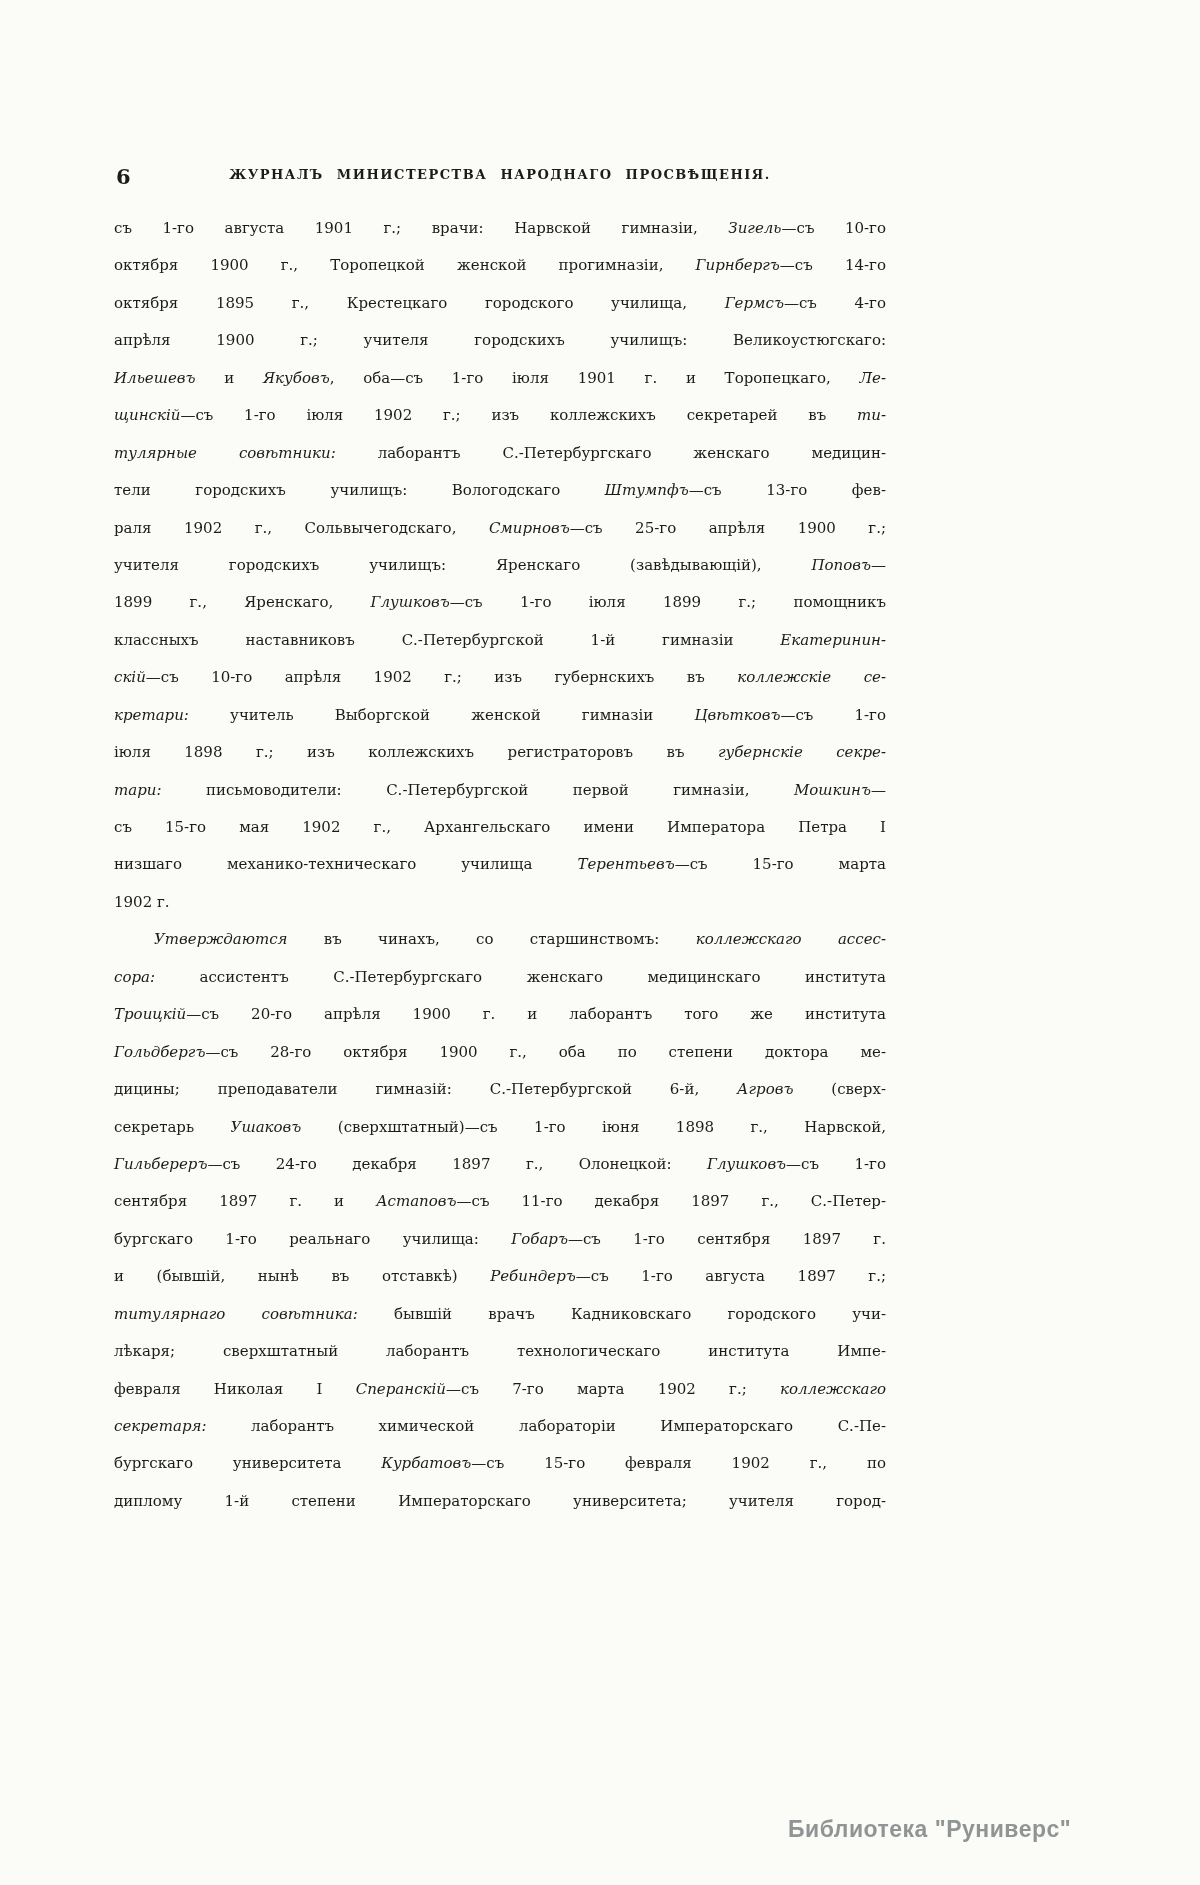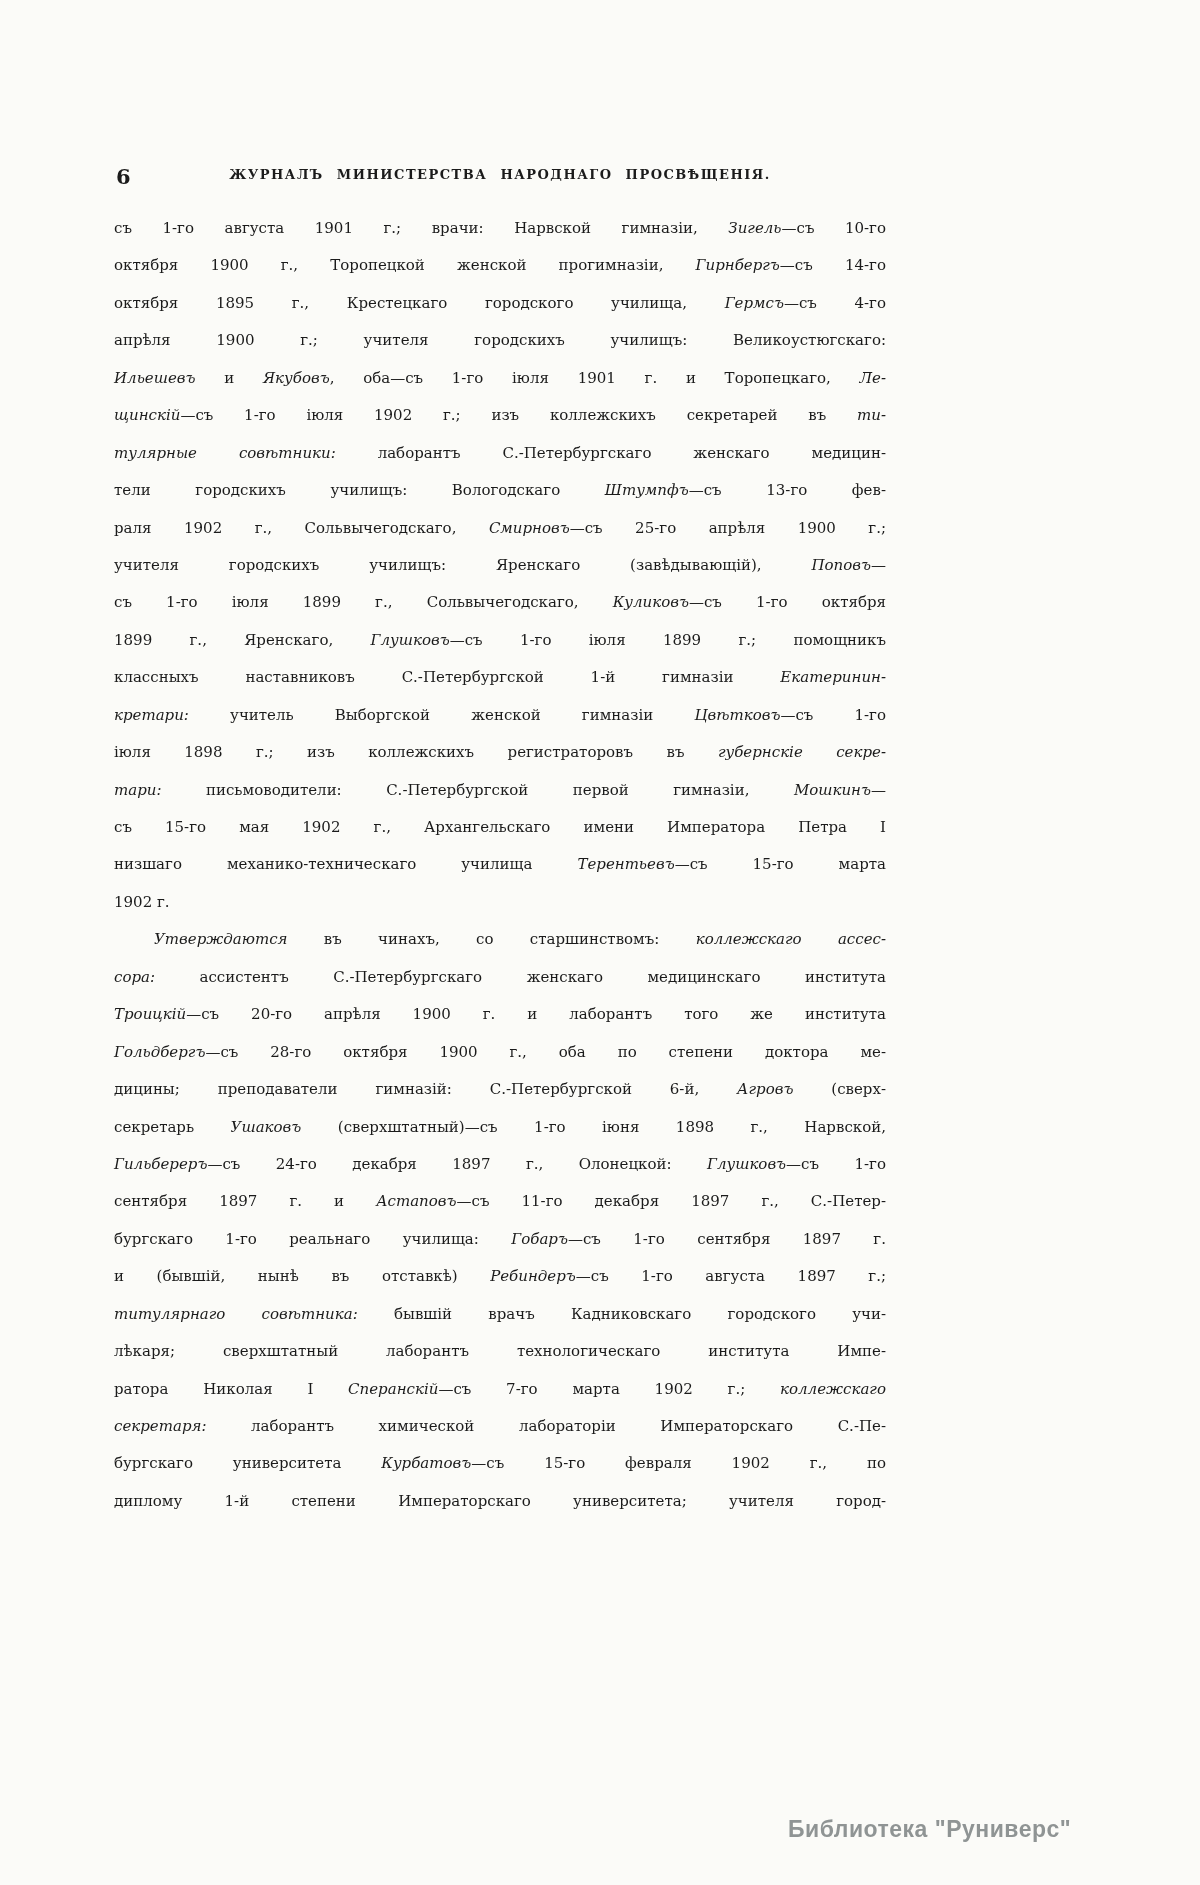--- a/index.html
+++ b/index.html
@@ -78,40 +78,40 @@
       <div class="line fill"><span>съ 1-го августа 1901 г.; врачи: Нарвской гимназіи, </span><span class="it">Зигель</span><span>—съ 10-го</span></div>
       <div class="line fill"><span>октября 1900 г., Торопецкой женской прогимназіи, </span><span class="it">Гирнбергъ</span><span>—съ 14-го</span></div>
       <div class="line fill"><span>октября 1895 г., Крестецкаго городского училища, </span><span class="it">Гермсъ</span><span>—съ 4-го</span></div>
       <div class="line fill"><span>апрѣля 1900 г.; учителя городскихъ училищъ: Великоустюгскаго:</span></div>
       <div class="line fill"><span class="it">Ильешевъ</span><span> и </span><span class="it">Якубовъ</span><span>, оба—съ 1-го іюля 1901 г. и Торопецкаго, </span><span class="it">Ле-</span></div>
       <div class="line fill"><span class="it">щинскій</span><span>—съ 1-го іюля 1902 г.; изъ коллежскихъ секретарей въ </span><span class="it">ти-</span></div>
       <div class="line fill"><span class="it">тулярные совѣтники:</span><span> лаборантъ С.-Петербургскаго женскаго медицин-</span></div>
       <div class="line fill"><span>тели городскихъ училищъ: Вологодскаго </span><span class="it">Штумпфъ</span><span>—съ 13-го фев-</span></div>
       <div class="line fill"><span>раля 1902 г., Сольвычегодскаго, </span><span class="it">Смирновъ</span><span>—съ 25-го апрѣля 1900 г.;</span></div>
       <div class="line fill"><span>учителя городскихъ училищъ: Яренскаго (завѣдывающій), </span><span class="it">Поповъ</span><span>—</span></div>
-      <div class="line fill"><span>съ 1-го іюля 1899 г., Сольвычегодскаго, </span><span class="it">Куликовъ</span><span>—съ 1-го октября</span></div>
       <div class="line fill"><span>1899 г., Яренскаго, </span><span class="it">Глушковъ</span><span>—съ 1-го іюля 1899 г.; помощникъ</span></div>
       <div class="line fill"><span>классныхъ наставниковъ С.-Петербургской 1-й гимназіи </span><span class="it">Екатеринин-</span></div>
+      <div class="line fill"><span class="it">скій</span><span>—съ 10-го апрѣля 1902 г.; изъ губернскихъ въ </span><span class="it">коллежскіе се-</span></div>
       <div class="line fill"><span class="it">кретари:</span><span> учитель Выборгской женской гимназіи </span><span class="it">Цвѣтковъ</span><span>—съ 1-го</span></div>
       <div class="line fill"><span>іюля 1898 г.; изъ коллежскихъ регистраторовъ въ </span><span class="it">губернскіе секре-</span></div>
       <div class="line fill"><span class="it">тари:</span><span> письмоводители: С.-Петербургской первой гимназіи, </span><span class="it">Мошкинъ</span><span>—</span></div>
       <div class="line fill"><span>съ 15-го мая 1902 г., Архангельскаго имени Императора Петра I</span></div>
       <div class="line fill"><span>низшаго механико-техническаго училища </span><span class="it">Терентьевъ</span><span>—съ 15-го марта</span></div>
       <div class="line"><span>1902 г.</span></div>
       <div class="line fill indent"><span class="it">Утверждаются</span><span> въ чинахъ, со старшинствомъ: </span><span class="it">коллежскаго ассес-</span></div>
       <div class="line fill"><span class="it">сора:</span><span> ассистентъ С.-Петербургскаго женскаго медицинскаго института</span></div>
       <div class="line fill"><span class="it">Троицкій</span><span>—съ 20-го апрѣля 1900 г. и лаборантъ того же института</span></div>
       <div class="line fill"><span class="it">Гольдбергъ</span><span>—съ 28-го октября 1900 г., оба по степени доктора ме-</span></div>
       <div class="line fill"><span>дицины; преподаватели гимназій: С.-Петербургской 6-й, </span><span class="it">Агровъ</span><span> (сверх-</span></div>
       <div class="line fill"><span>секретарь </span><span class="it">Ушаковъ</span><span> (сверхштатный)—съ 1-го іюня 1898 г., Нарвской,</span></div>
       <div class="line fill"><span class="it">Гильбереръ</span><span>—съ 24-го декабря 1897 г., Олонецкой: </span><span class="it">Глушковъ</span><span>—съ 1-го</span></div>
       <div class="line fill"><span>сентября 1897 г. и </span><span class="it">Астаповъ</span><span>—съ 11-го декабря 1897 г., С.-Петер-</span></div>
       <div class="line fill"><span>бургскаго 1-го реальнаго училища: </span><span class="it">Гобаръ</span><span>—съ 1-го сентября 1897 г.</span></div>
       <div class="line fill"><span>и (бывшій, нынѣ въ отставкѣ) </span><span class="it">Ребиндеръ</span><span>—съ 1-го августа 1897 г.;</span></div>
       <div class="line fill"><span class="it">титулярнаго совѣтника:</span><span> бывшій врачъ Кадниковскаго городского учи-</span></div>
       <div class="line fill"><span>лѣкаря; сверхштатный лаборантъ технологическаго института Импе-</span></div>
-      <div class="line fill"><span>ратора Николая I </span><span class="it">Сперанскій</span><span>—съ 7-го марта 1902 г.; </span><span class="it">коллежскаго</span></div>
+      <div class="line fill"><span>февраля Николая I </span><span class="it">Сперанскій</span><span>—съ 7-го марта 1902 г.; </span><span class="it">коллежскаго</span></div>
       <div class="line fill"><span class="it">секретаря:</span><span> лаборантъ химической лабораторіи Императорскаго С.-Пе-</span></div>
       <div class="line fill"><span>бургскаго университета </span><span class="it">Курбатовъ</span><span>—съ 15-го февраля 1902 г., по</span></div>
       <div class="line fill"><span>диплому 1-й степени Императорскаго университета; учителя город-</span></div>
     </div>
   <div class="watermark">Библиотека "Руниверс"</div>
 </div>
 
 </body></html>

